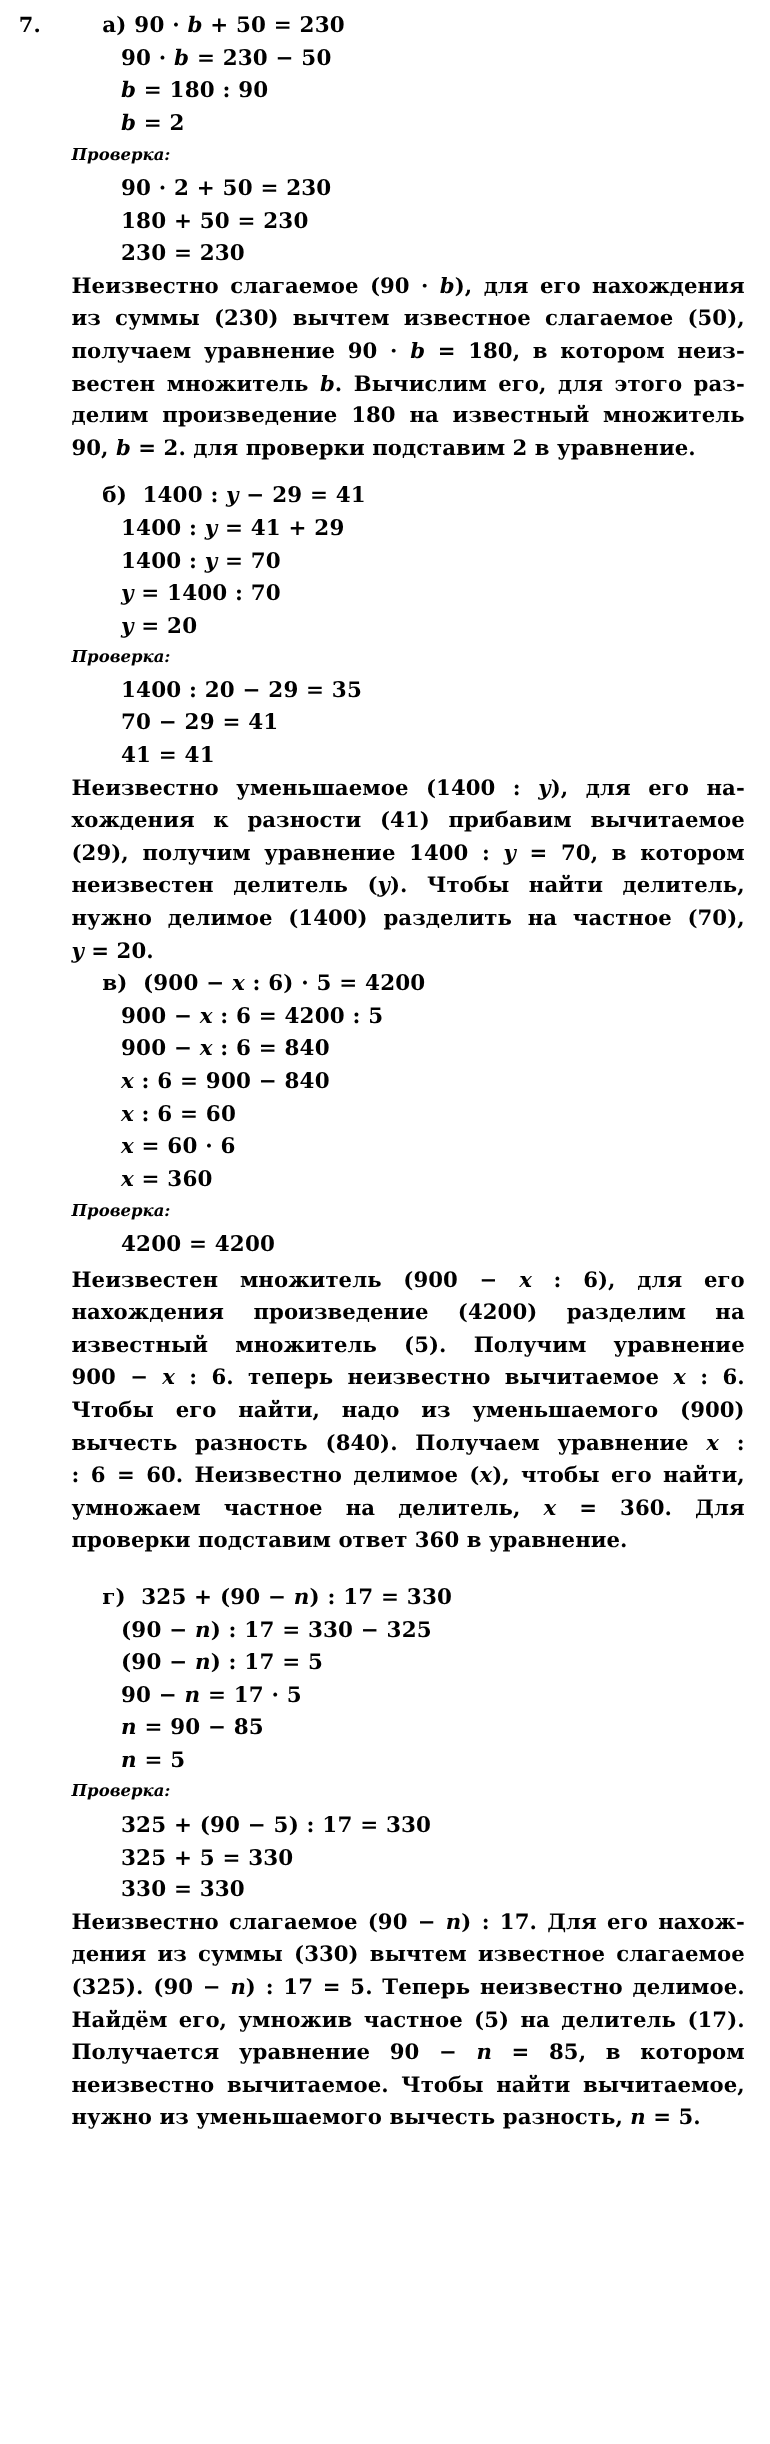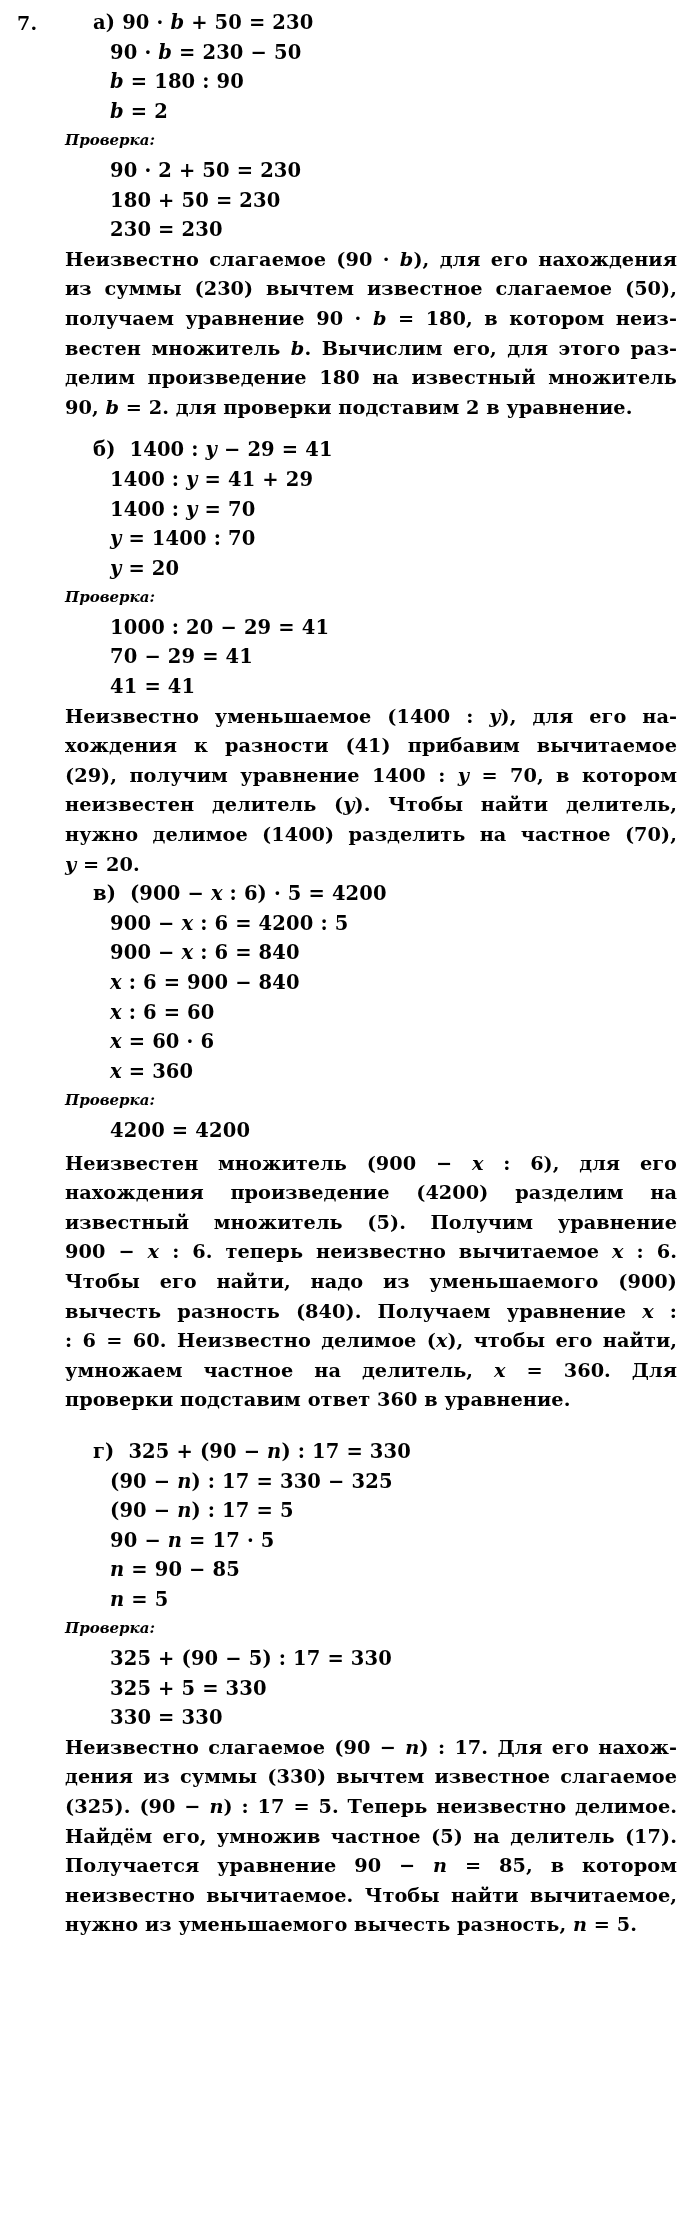--- a/index.html
+++ b/index.html
@@ -120,21 +120,21 @@
     <div>
       <div class="eqline label">
         <span>б)</span>
         <span>&nbsp;1400&nbsp;:&nbsp;<i class="v">y</i>&nbsp;−&nbsp;29&nbsp;=&nbsp;41</span>
       </div>
       <div class="eqline indent">1400&nbsp;:&nbsp;<i class="v">y</i>&nbsp;=&nbsp;41&nbsp;+&nbsp;29</div>
       <div class="eqline indent">1400&nbsp;:&nbsp;<i class="v">y</i>&nbsp;=&nbsp;70</div>
       <div class="eqline indent"><i class="v">y</i>&nbsp;=&nbsp;1400&nbsp;:&nbsp;70</div>
       <div class="eqline indent"><i class="v">y</i>&nbsp;=&nbsp;20</div>
       <div class="check-label">Проверка:</div>
-      <div class="eqline indent">1000 : 20 − 29 = 41</div>
+      <div class="eqline indent">1400 : 20 − 29 = 35</div>
       <div class="eqline indent">70 − 29 = 41</div>
       <div class="eqline indent">41 = 41</div>
       <p class="explain">Неизвестно уменьшаемое (1400&nbsp;:&nbsp;<i class="v">y</i>), для его на­хождения к разности (41) прибавим вычитаемое (29), получим уравнение 1400&nbsp;:&nbsp;<i class="v">y</i>&nbsp;=&nbsp;70, в котором неизвестен делитель (<i class="v">y</i>). Чтобы найти делитель, нужно делимое (1400) разделить на частное (70), <i class="v">y</i>&nbsp;=&nbsp;20.</p>
     </div>
 
     <div>
       <div class="eqline label">
         <span>в)</span>
         <span>&nbsp;(900&nbsp;−&nbsp;<i class="v">x</i>&nbsp;:&nbsp;6)&nbsp;·&nbsp;5&nbsp;=&nbsp;4200</span>
       </div>

